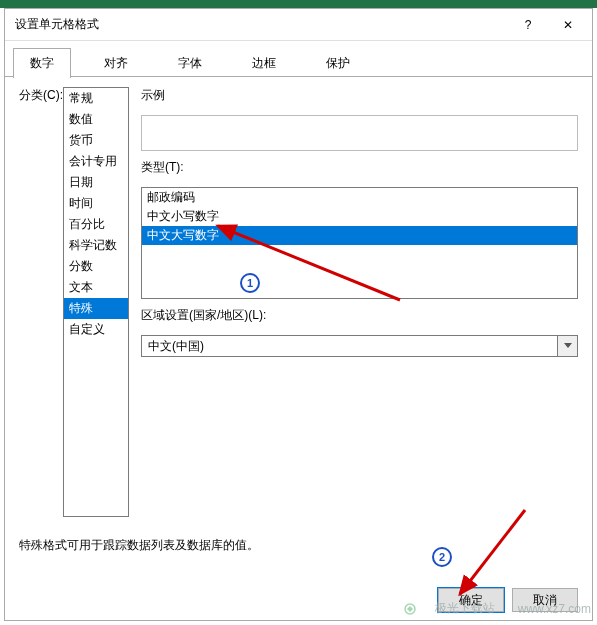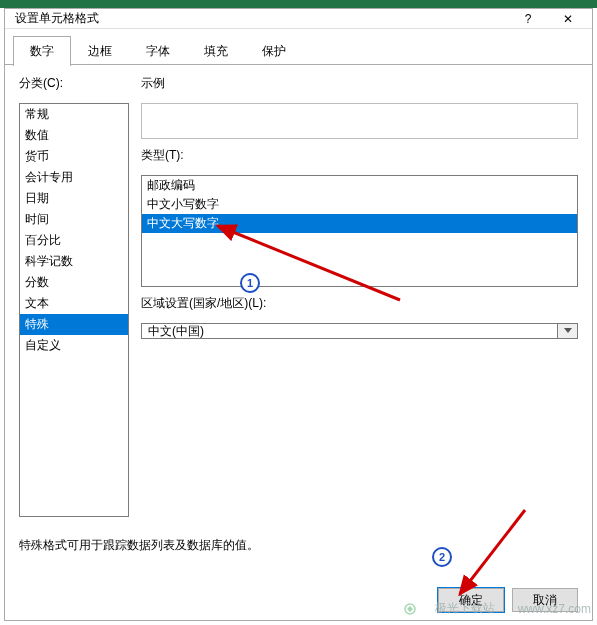--- a/index.html
+++ b/index.html
@@ -1,40 +1,40 @@
 <!DOCTYPE html>
 <html><head>
 <meta charset="utf-8">
 <style>
 * { box-sizing: border-box; margin: 0; padding: 0; font-family: "Microsoft YaHei", sans-serif; font-size: 12px; }
 body { background: #fff; width: 597px; height: 625px; position: relative; overflow: hidden; }
 .ribbon-bg { height: 8px; background: #217346; width: 100%; }
 .dialog { position: absolute; top: 8px; left: 4px; right: 4px; bottom: 4px; background: #fff; border: 1px solid #aaa; display: flex; flex-direction: column; }
-.titlebar { height: 20px; display: flex; align-items: center; justify-content: space-between; border-bottom: 1px solid #e0e0e0; padding: 0 4px 0 10px; }
+.titlebar { height: 32px; display: flex; align-items: center; justify-content: space-between; border-bottom: 1px solid #e0e0e0; padding: 0 4px 0 10px; }
 .titlebar .title { font-size: 12px; }
 .winbtns { display: flex; }
 .winbtn { width: 40px; height: 28px; display: flex; align-items: center; justify-content: center; font-size: 12px; color: #000; cursor: pointer; }
-.tabs { display: flex; padding: 6px 8px 0 8px; gap: 0; }
+.tabs { display: flex; padding: 6px 8px 0 8px; gap: 16px; }
 .tab { padding: 6px 16px; border: 1px solid transparent; border-bottom: none; cursor: pointer; position: relative; top: 1px; }
 .tab.active { border-color: #ababab; background: #fff; z-index: 2; }
 .tabline { height: 1px; background: #ababab; margin-top: -1px; }
 .body { flex: 1; padding: 10px 14px 8px 14px; display: flex; flex-direction: column; }
 .upper { display: flex; gap: 12px; flex: 1; }
-.left { width: 110px; display: flex; flex-direction: column; }
+.left { width: 110px; display: flex; }
 .lbl { margin-bottom: 3px; }
-.catlist { flex: 1; border: 1px solid #7a7a7a; background: #fff; overflow: auto; min-height: 350px; margin-top: 8px; }
+.catlist { flex: 1; border: 1px solid #7a7a7a; background: #fff; overflow: auto; min-height: 350px; }
 .catitem { padding: 2px 5px; cursor: pointer; }
 .catitem.sel { background: #0078d7; color: #ffffff; }
 .right { flex: 1; display: flex; flex-direction: column; gap: 8px; }
 .samplebox { border: 1px solid #bcbcbc; background: #fff; height: 36px; padding: 4px 8px; }
 .typelist { border: 1px solid #7a7a7a; background: #fff; height: 112px; overflow: auto; position: relative; }
 .typeitem { padding: 1px 5px; cursor: pointer; }
 .typeitem.sel { background: #0078d7; color: #fff; }
 .localesel { display: flex; }
-.localesel .selbox { flex: 1; border: 1px solid #7a7a7a; height: 16px; padding: 2px 6px; display: flex; align-items: center; background: #fff; }
+.localesel .selbox { flex: 1; border: 1px solid #7a7a7a; height: 22px; padding: 2px 6px; display: flex; align-items: center; background: #fff; }
 .localesel .selbtn { width: 20px; border: 1px solid #7a7a7a; border-left: none; background: #efefef; display: flex; align-items: center; justify-content: center; cursor: pointer; }
 .desc { margin-top: 20px; margin-bottom: 34px; }
 .footer { display: flex; justify-content: flex-end; gap: 8px; padding-right: 0; }
 .btn { width: 66px; height: 24px; border: 1px solid #adadad; background: #e1e1e1; cursor: pointer; display: flex; align-items: center; justify-content: center; text-align: right; }
 .btn.primary { outline: 1px solid #0078d7; }
 .annot { position: absolute; pointer-events: none; }
 .circ { width: 20px; height: 20px; border: 2px solid #1c4fc5; border-radius: 50%; background: #fff; color: #1c4fc5; display: flex; align-items: center; justify-content: center; font-weight: bold; font-size: 11px; }
 .watermark { position: absolute; right: 6px; bottom: 8px; color: #9aa; font-size: 11px; opacity: .75; display: flex; align-items: center; gap: 19px; pointer-events: none; }
 svg.arrow { position: absolute; pointer-events: none; }
 </style>
@@ -47,23 +47,23 @@
   <div class="titlebar">
     <span class="title">设置单元格格式</span>
     <div class="winbtns">
       <div class="winbtn">?</div>
       <div class="winbtn close">✕</div>
     </div>
   </div>
 
   <div class="tabs" id="tabs">
       <div class="tab active">数字</div>
+      <div class="tab">对齐</div>
+      <div class="tab">字体</div>
       <div class="tab">边框</div>
-      <div class="tab">字体</div>
-      <div class="tab">填充</div>
       <div class="tab">保护</div>
     </div>
   <div class="tabline"></div>
 
   <div class="body">
     <div class="upper">
 
       <div class="left">
         <div class="lbl">分类(C):</div>
         <div class="catlist" id="catlist">

